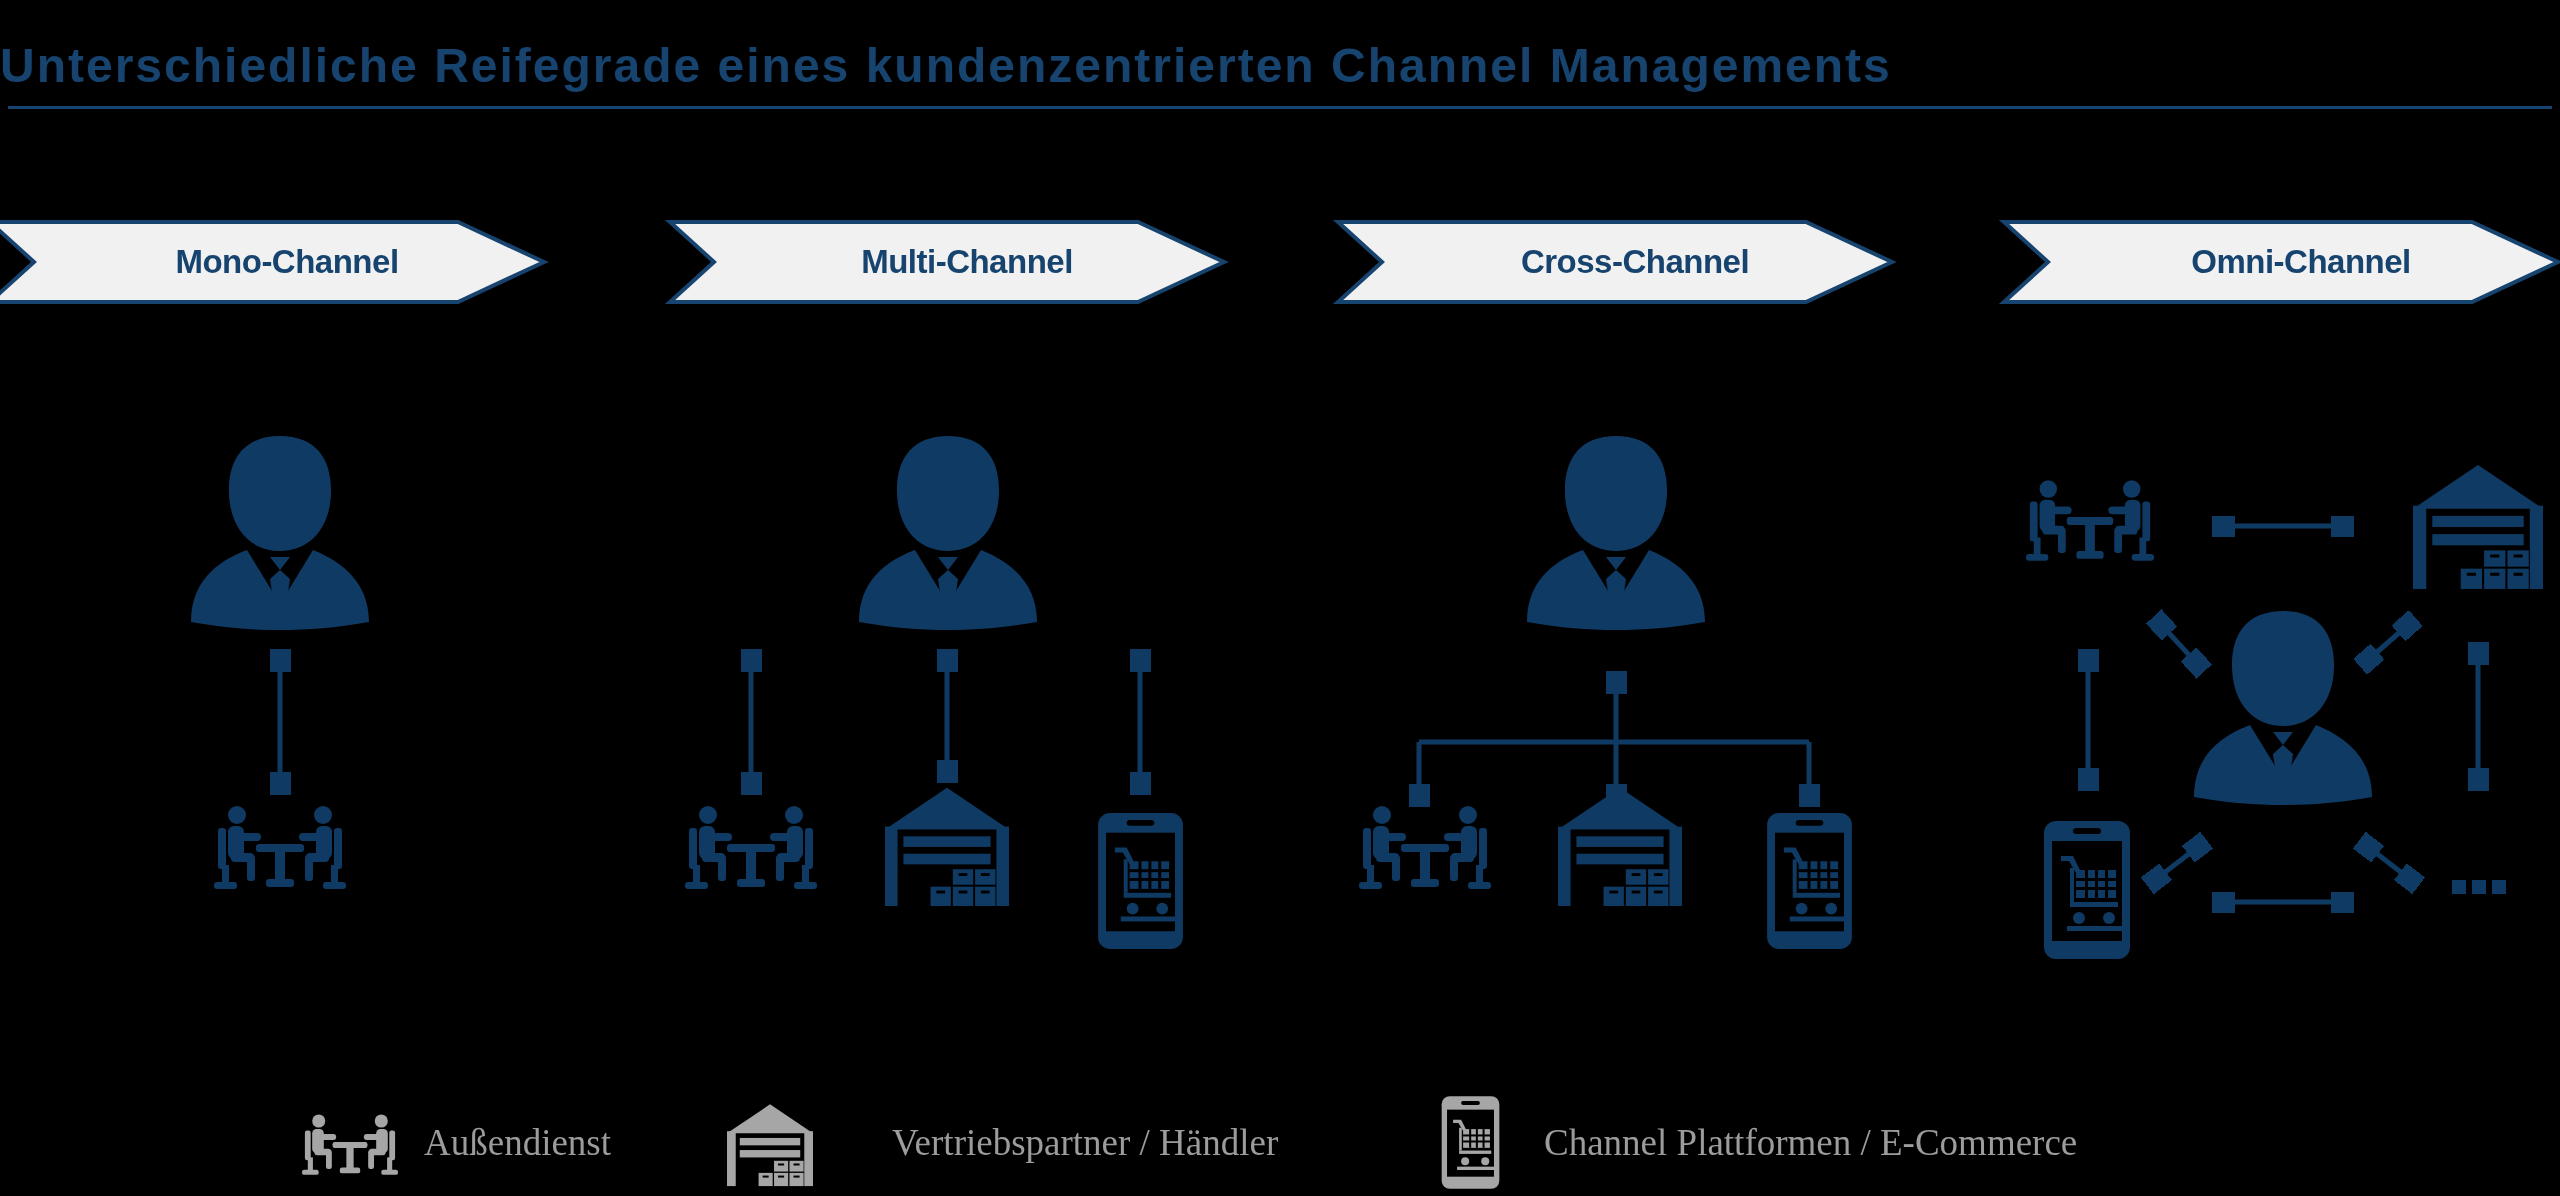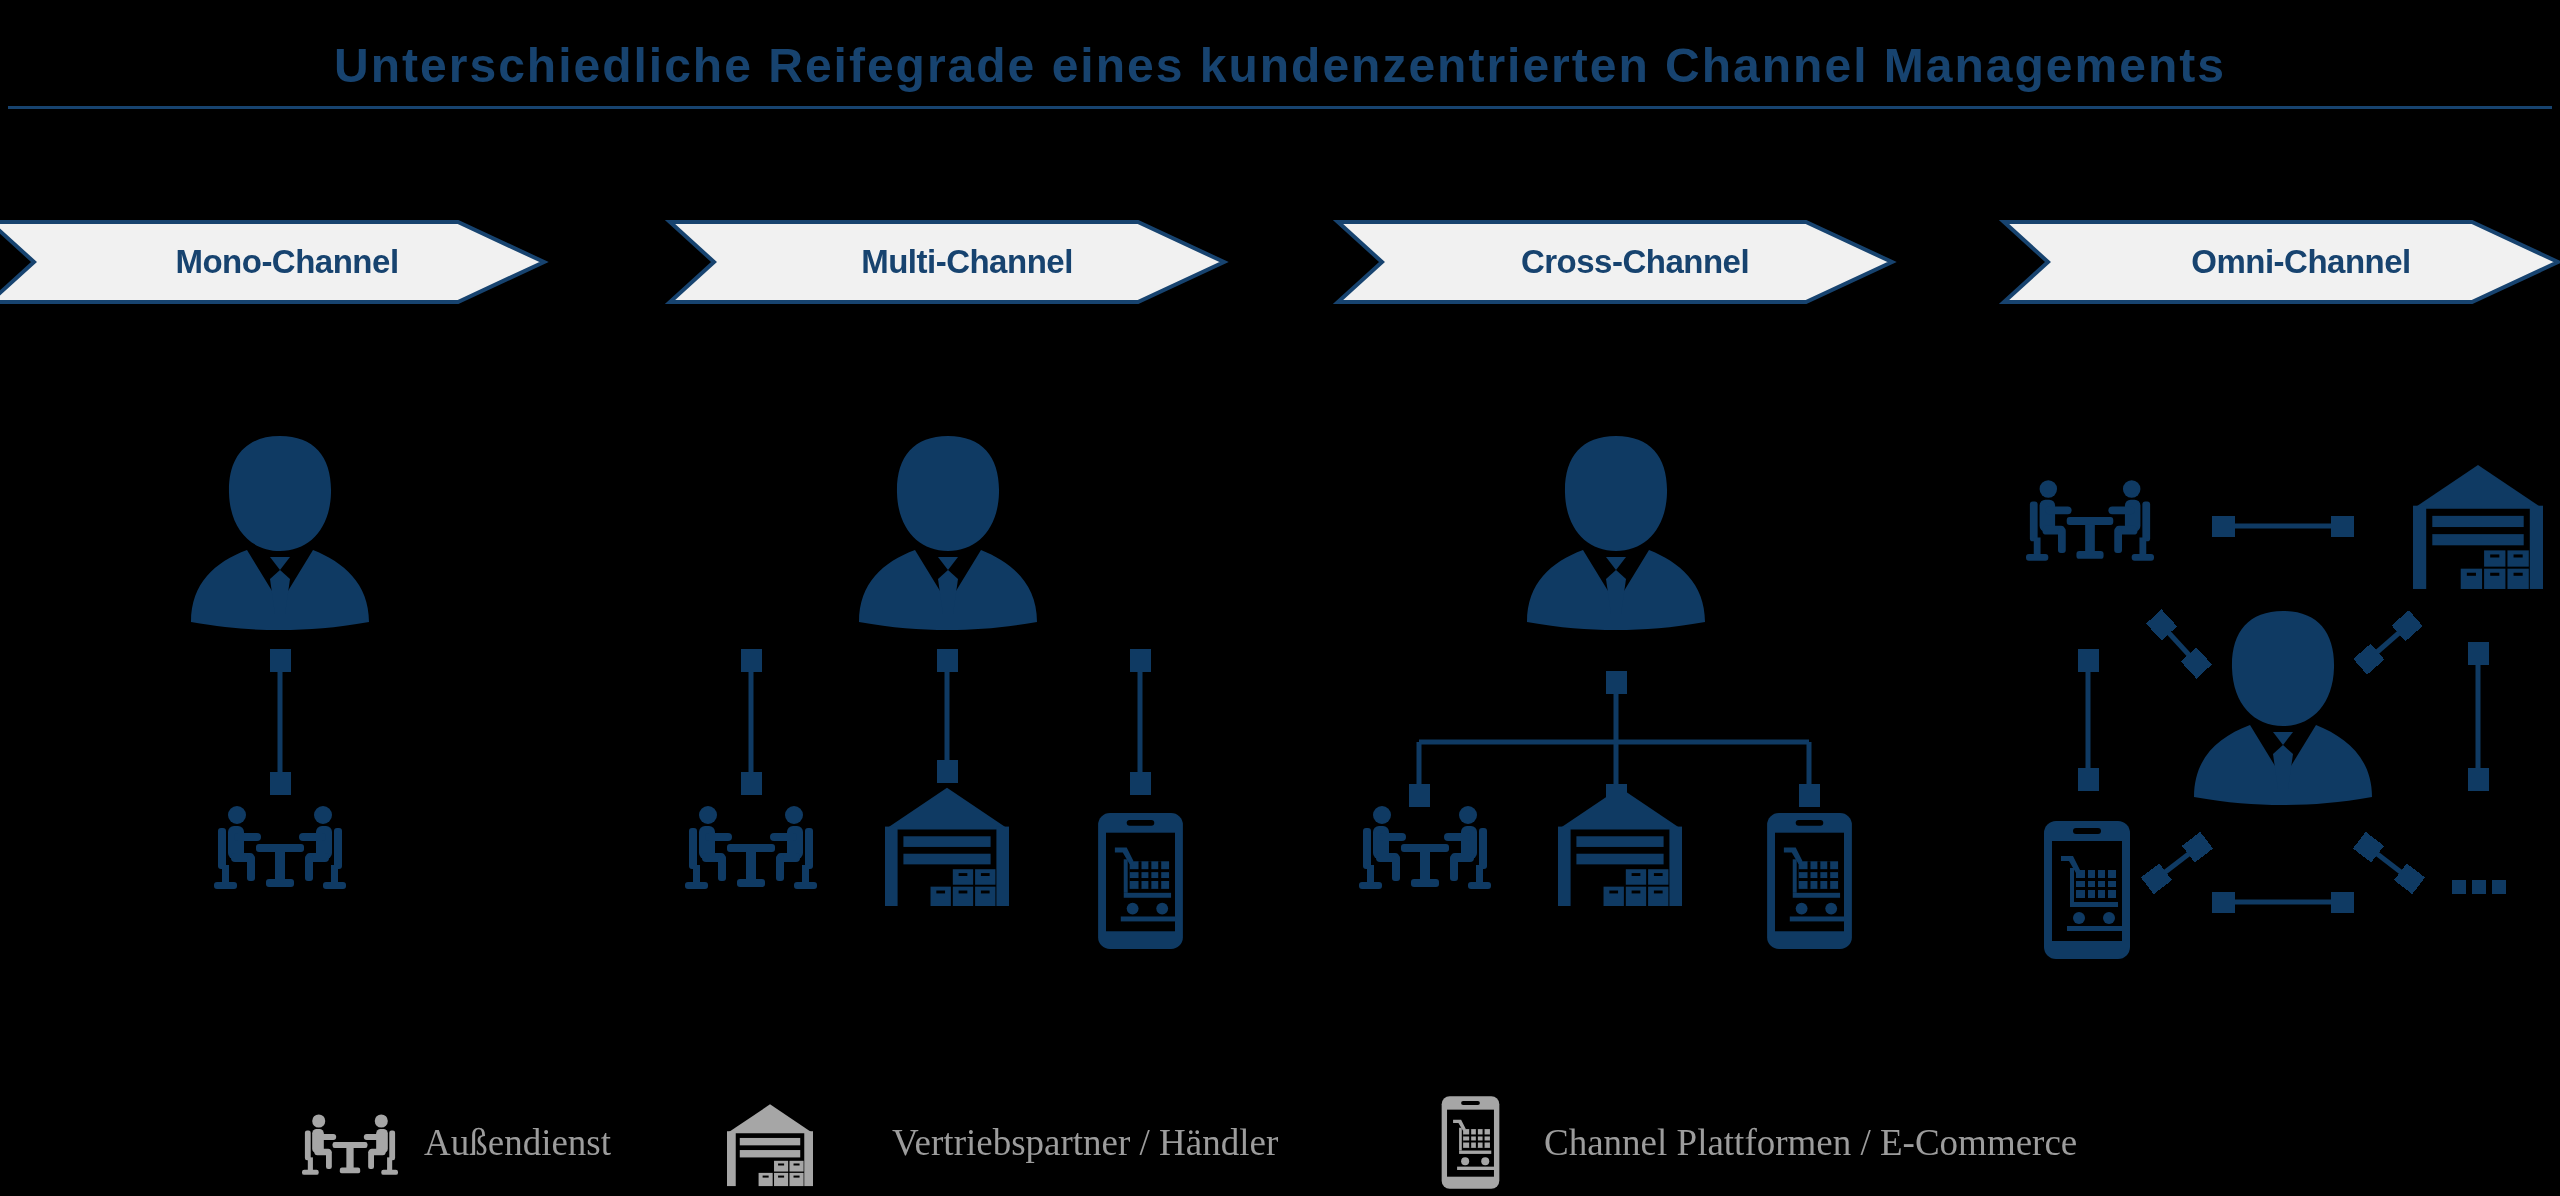--- a/index.html
+++ b/index.html
@@ -12,21 +12,21 @@
   }
   html,body{margin:0;padding:0;background:var(--bg);}
   #canvas{
     position:relative;width:2560px;height:1196px;overflow:hidden;
     background:var(--bg);
     font-family:"Liberation Sans",sans-serif;
   }
   .abs{position:absolute;}
   
   .title{
-    position:absolute;left:0;right:0;top:38px;text-align:center;
+    position:absolute;left:0;right:0;top:38px;
     font-size:48px;font-weight:bold;letter-spacing:2px;color:var(--navy-text);
     font-family:"Liberation Sans",sans-serif;
   }
   .title-rule{position:absolute;left:8px;width:2544px;top:106px;height:3px;background:var(--navy-text);}
   
   .banner{position:absolute;top:220px;width:560px;height:84px;}
   .banner svg{position:absolute;inset:0;width:100%;height:100%;overflow:visible;}
   .banner polygon{fill:var(--banner-fill);stroke:var(--navy-text);stroke-width:4;}
   .banner .banner-label{
     position:absolute;inset:0;display:flex;align-items:center;justify-content:center;

